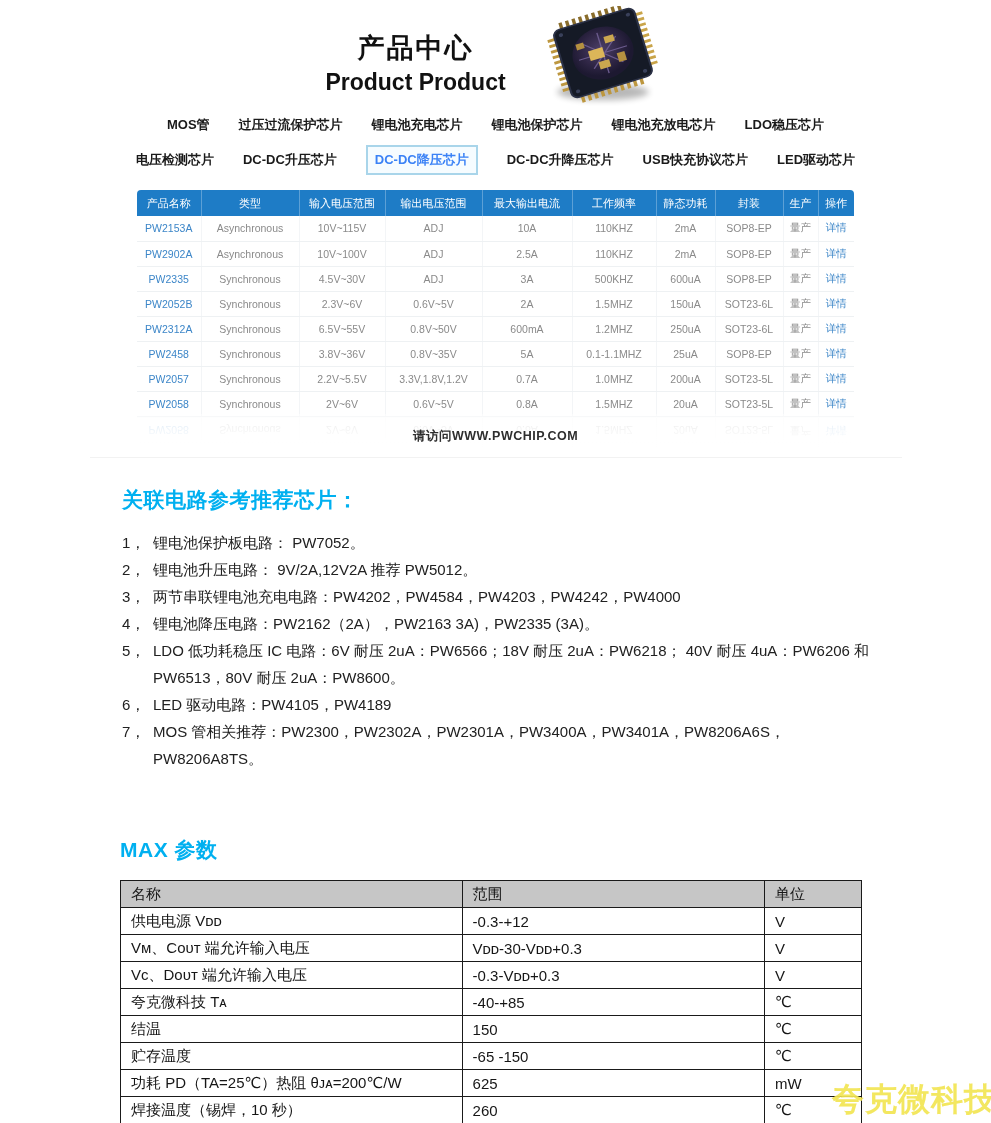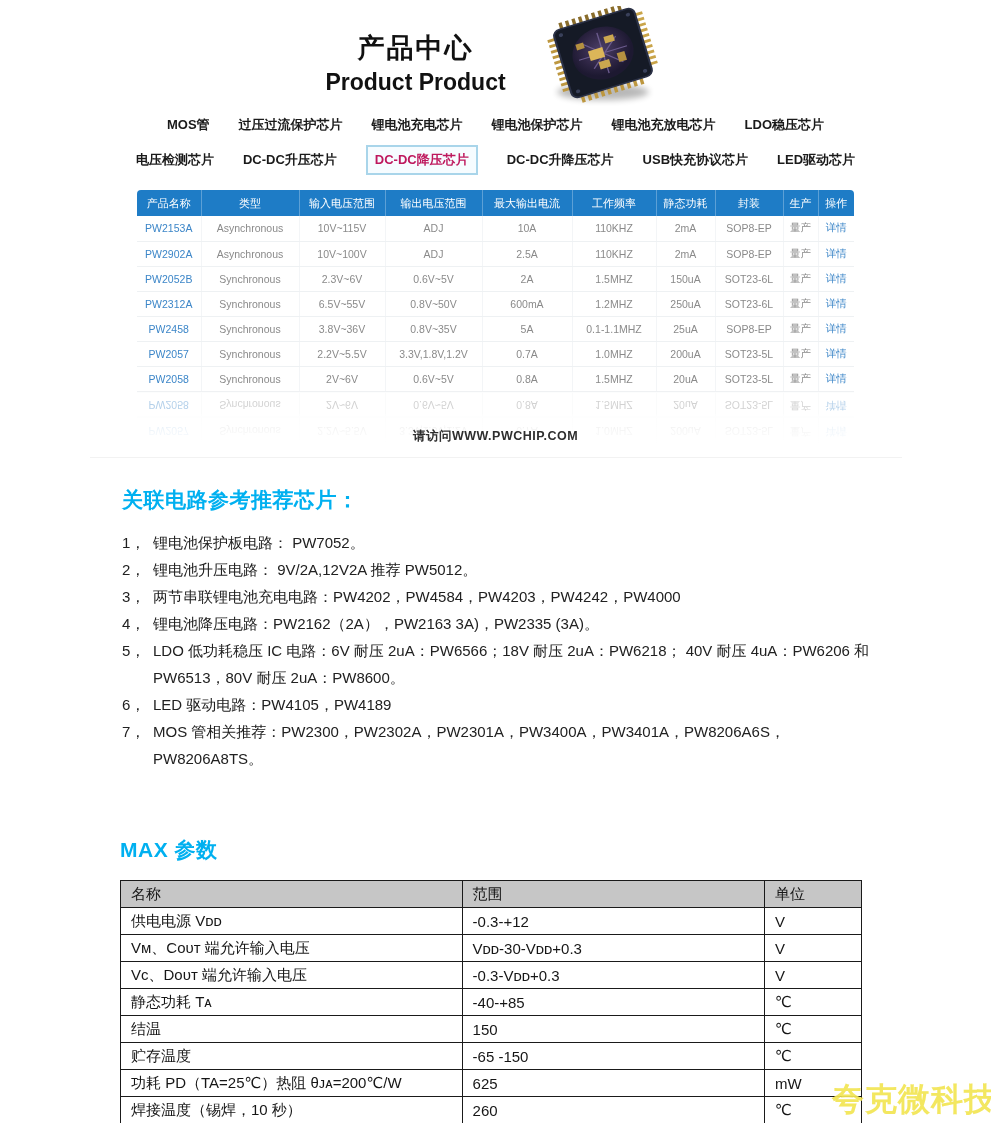--- a/index.html
+++ b/index.html
@@ -11,21 +11,21 @@
   .header { display:flex; justify-content:center; align-items:center; gap:34px; padding-top:6px; }
   .titles { text-align:center; padding-top:14px; }
   .title-cn { font-size:27px; font-weight:700; color:#111; letter-spacing:2px; }
   .title-en { font-size:23px; font-weight:700; color:#111; margin-top:3px; }
 
   
   .nav { display:flex; justify-content:center; align-items:center; flex-wrap:nowrap; gap:29px; font-size:13px; font-weight:700; color:#1a1a1a; }
   .nav1 { margin-top:10px; }
   .nav2 { margin-top:11px; }
   .nav .nav-item { cursor:pointer; white-space:nowrap; }
-  .nav .nav-item.active { border:2px solid var(--tab-border,#a9d5ea); background:#f6fcff; padding:4px 7px; color:#be185d; }
+  .nav .nav-item.active { border:2px solid var(--tab-border,#a9d5ea); background:#f6fcff; padding:4px 7px; color:#3b82f6; }
 
   
   .table-section { width: 812px; margin: 15px auto 0; padding-bottom: 3px; border-bottom: 1px solid #f2f2f2; }
   .ptable-wrap { position: relative; width: 717px; margin: 0 auto; height: 264px; overflow: hidden; }
   table.ptable { table-layout: fixed; border-collapse: collapse; width: 717px; font-size: 10.5px; }
   .c1{width:64px}.c2{width:98px}.c3{width:86px}.c4{width:97px}.c5{width:90px}
   .c6{width:84px}.c7{width:59px}.c8{width:68px}.c9{width:35px}.c10{width:36px}
   .ptable th { background: var(--header-blue,#1e7cc6); color:#fff; font-weight:400; height:26px; font-size:11px; border-left:1px solid rgba(255,255,255,.28);text-align:center; }
   .ptable thead th:first-child { border-left:none; border-radius:4px 0 0 0; }
   .ptable thead th:last-child { border-radius:0 4px 0 0; }
@@ -161,20 +161,32 @@
               <td class="cell-link">详情</td>
             </tr>
             <tr>
               <td class="cell-link">PW2902A</td>
               <td>Asynchronous</td>
               <td>10V~100V</td>
               <td>ADJ</td>
               <td>2.5A</td>
               <td>110KHZ</td>
               <td>2mA</td>
+              <td>SOP8-EP</td>
+              <td>量产</td>
+              <td class="cell-link">详情</td>
+            </tr>
+            <tr>
+              <td class="cell-link">PW2335</td>
+              <td>Synchronous</td>
+              <td>4.5V~30V</td>
+              <td>ADJ</td>
+              <td>3A</td>
+              <td>500KHZ</td>
+              <td>600uA</td>
               <td>SOP8-EP</td>
               <td>量产</td>
               <td class="cell-link">详情</td>
             </tr>
             <tr>
               <td class="cell-link">PW2052B</td>
               <td>Synchronous</td>
               <td>2.3V~6V</td>
               <td>0.6V~5V</td>
               <td>2A</td>
@@ -340,21 +352,21 @@
             <td>Vᴍ、Cᴏᴜᴛ 端允许输入电压</td>
             <td>Vᴅᴅ-30-Vᴅᴅ+0.3</td>
             <td>V</td>
           </tr>
           <tr>
             <td>Vᴄ、Dᴏᴜᴛ 端允许输入电压</td>
             <td>-0.3-Vᴅᴅ+0.3</td>
             <td>V</td>
           </tr>
           <tr>
-            <td>静态功耗 Tᴀ</td>
+            <td>夸克微科技 Tᴀ</td>
             <td>-40-+85</td>
             <td>℃</td>
           </tr>
           <tr>
             <td>结温</td>
             <td>150</td>
             <td>℃</td>
           </tr>
           <tr>
             <td>贮存温度</td>

